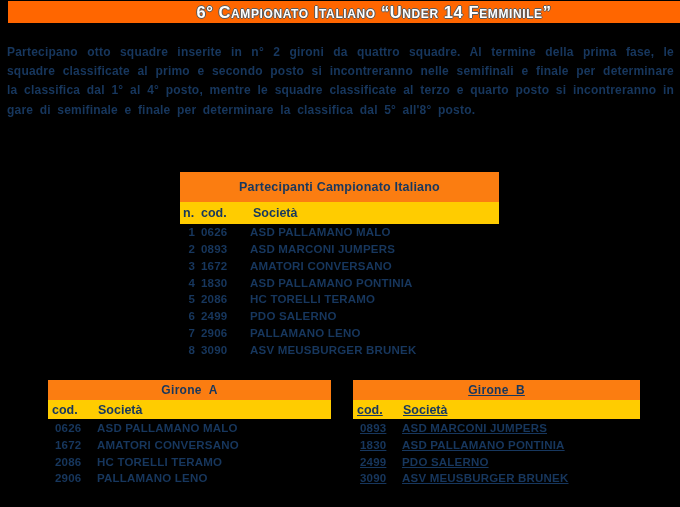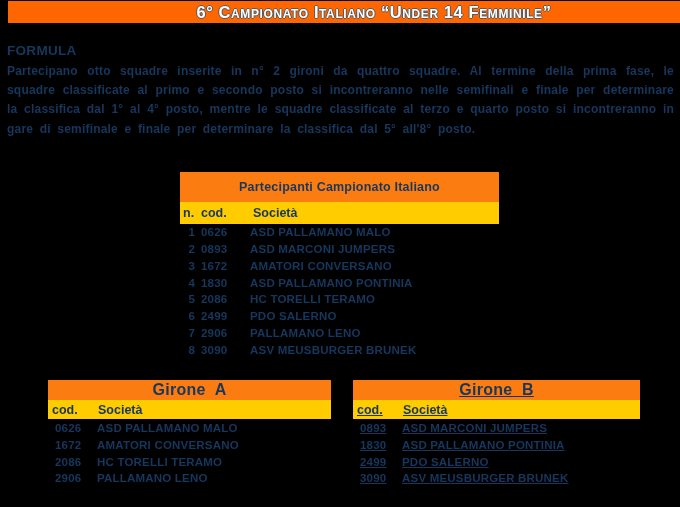--- a/index.html
+++ b/index.html
@@ -40,40 +40,39 @@
   .pr-n{width:15px;text-align:right;}
   .pr-cod{width:41px;margin-left:6px;}
   .pr-soc{flex:1;padding-left:8px;}
 
   
   .g-table{width:283px;}
   #gironeA{left:48px;top:380px;}
   #gironeB{left:353px;top:380px;width:287px;text-decoration:underline;}
   .g-header{height:20px;background:var(--header_bg,#FB7D11);
             display:flex;align-items:center;justify-content:center;
-            font-size:16px;letter-spacing:.3px;white-space:pre;}
+            font-size:12px;letter-spacing:.3px;white-space:pre;}
   .g-cols{height:19px;display:flex;align-items:center;font-size:12.5px;}
   .gc-cod{width:42px;padding-left:4px;}
   .gc-soc{padding-left:4px;}
   .g-rows{margin-top:1px;}
   .g-row{height:16.7px;display:flex;align-items:center;font-size:11.5px;letter-spacing:.2px;}
   .gr-cod{width:38px;padding-left:7px;}
   .gr-soc{padding-left:4px;}
 </style>
 </head>
 <body>
 
 <div id="page">
 
   <div class="banner">
     <span class="banner-text">6° Campionato Italiano “Under 14 Femminile”</span>
   </div>
 
   <div class="formula">
-    <p class="formula-heading">FORMULA</p>
     <p class="formula-body">Partecipano otto squadre inserite in n° 2 gironi da quattro squadre. Al termine della prima fase, le squadre classificate al primo e secondo posto si incontreranno nelle semifinali e finale per determinare la classifica dal 1° al 4° posto, mentre le squadre classificate al terzo e quarto posto si incontreranno in gare di semifinale e finale per determinare la classifica dal 5° all'8° posto.</p>
   </div>
 
   <div id="participants" class="tbl">
     <div class="p-header">
       <div>Partecipanti Campionato Italiano</div>
     </div>
     <div class="p-cols gold">
       <span class="pc-n">n.</span>
       <span class="pc-cod">cod.</span>

